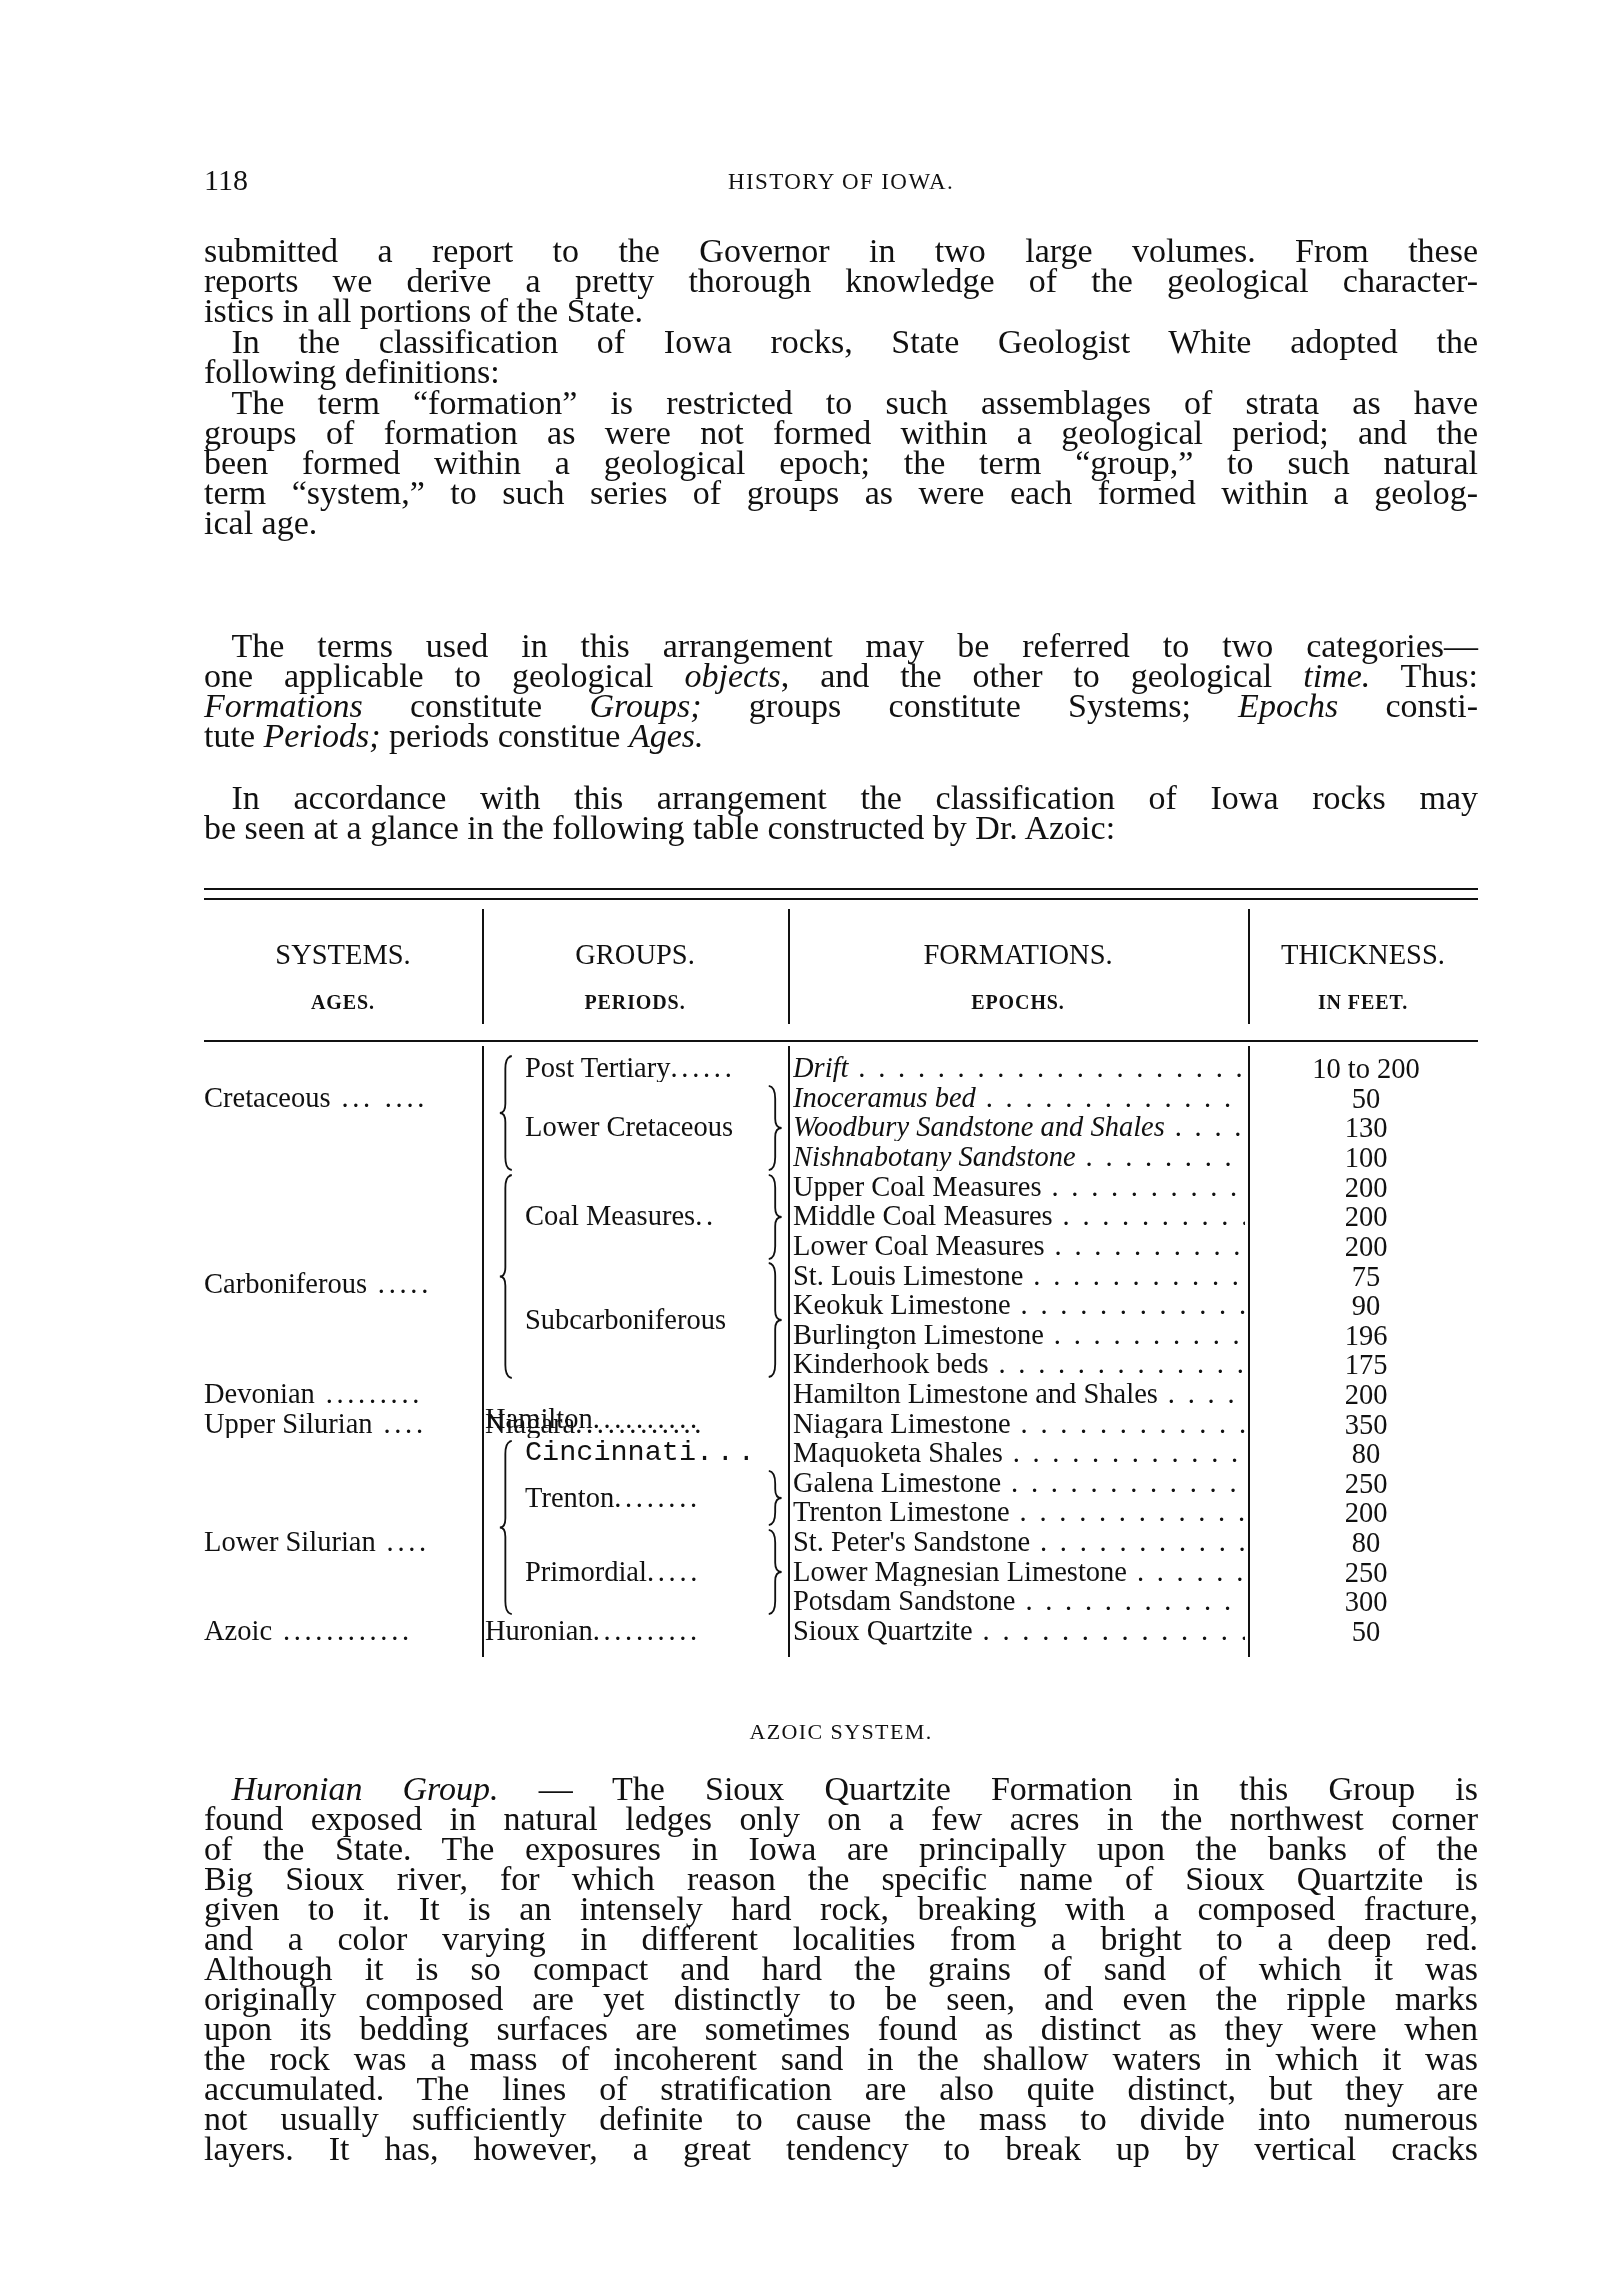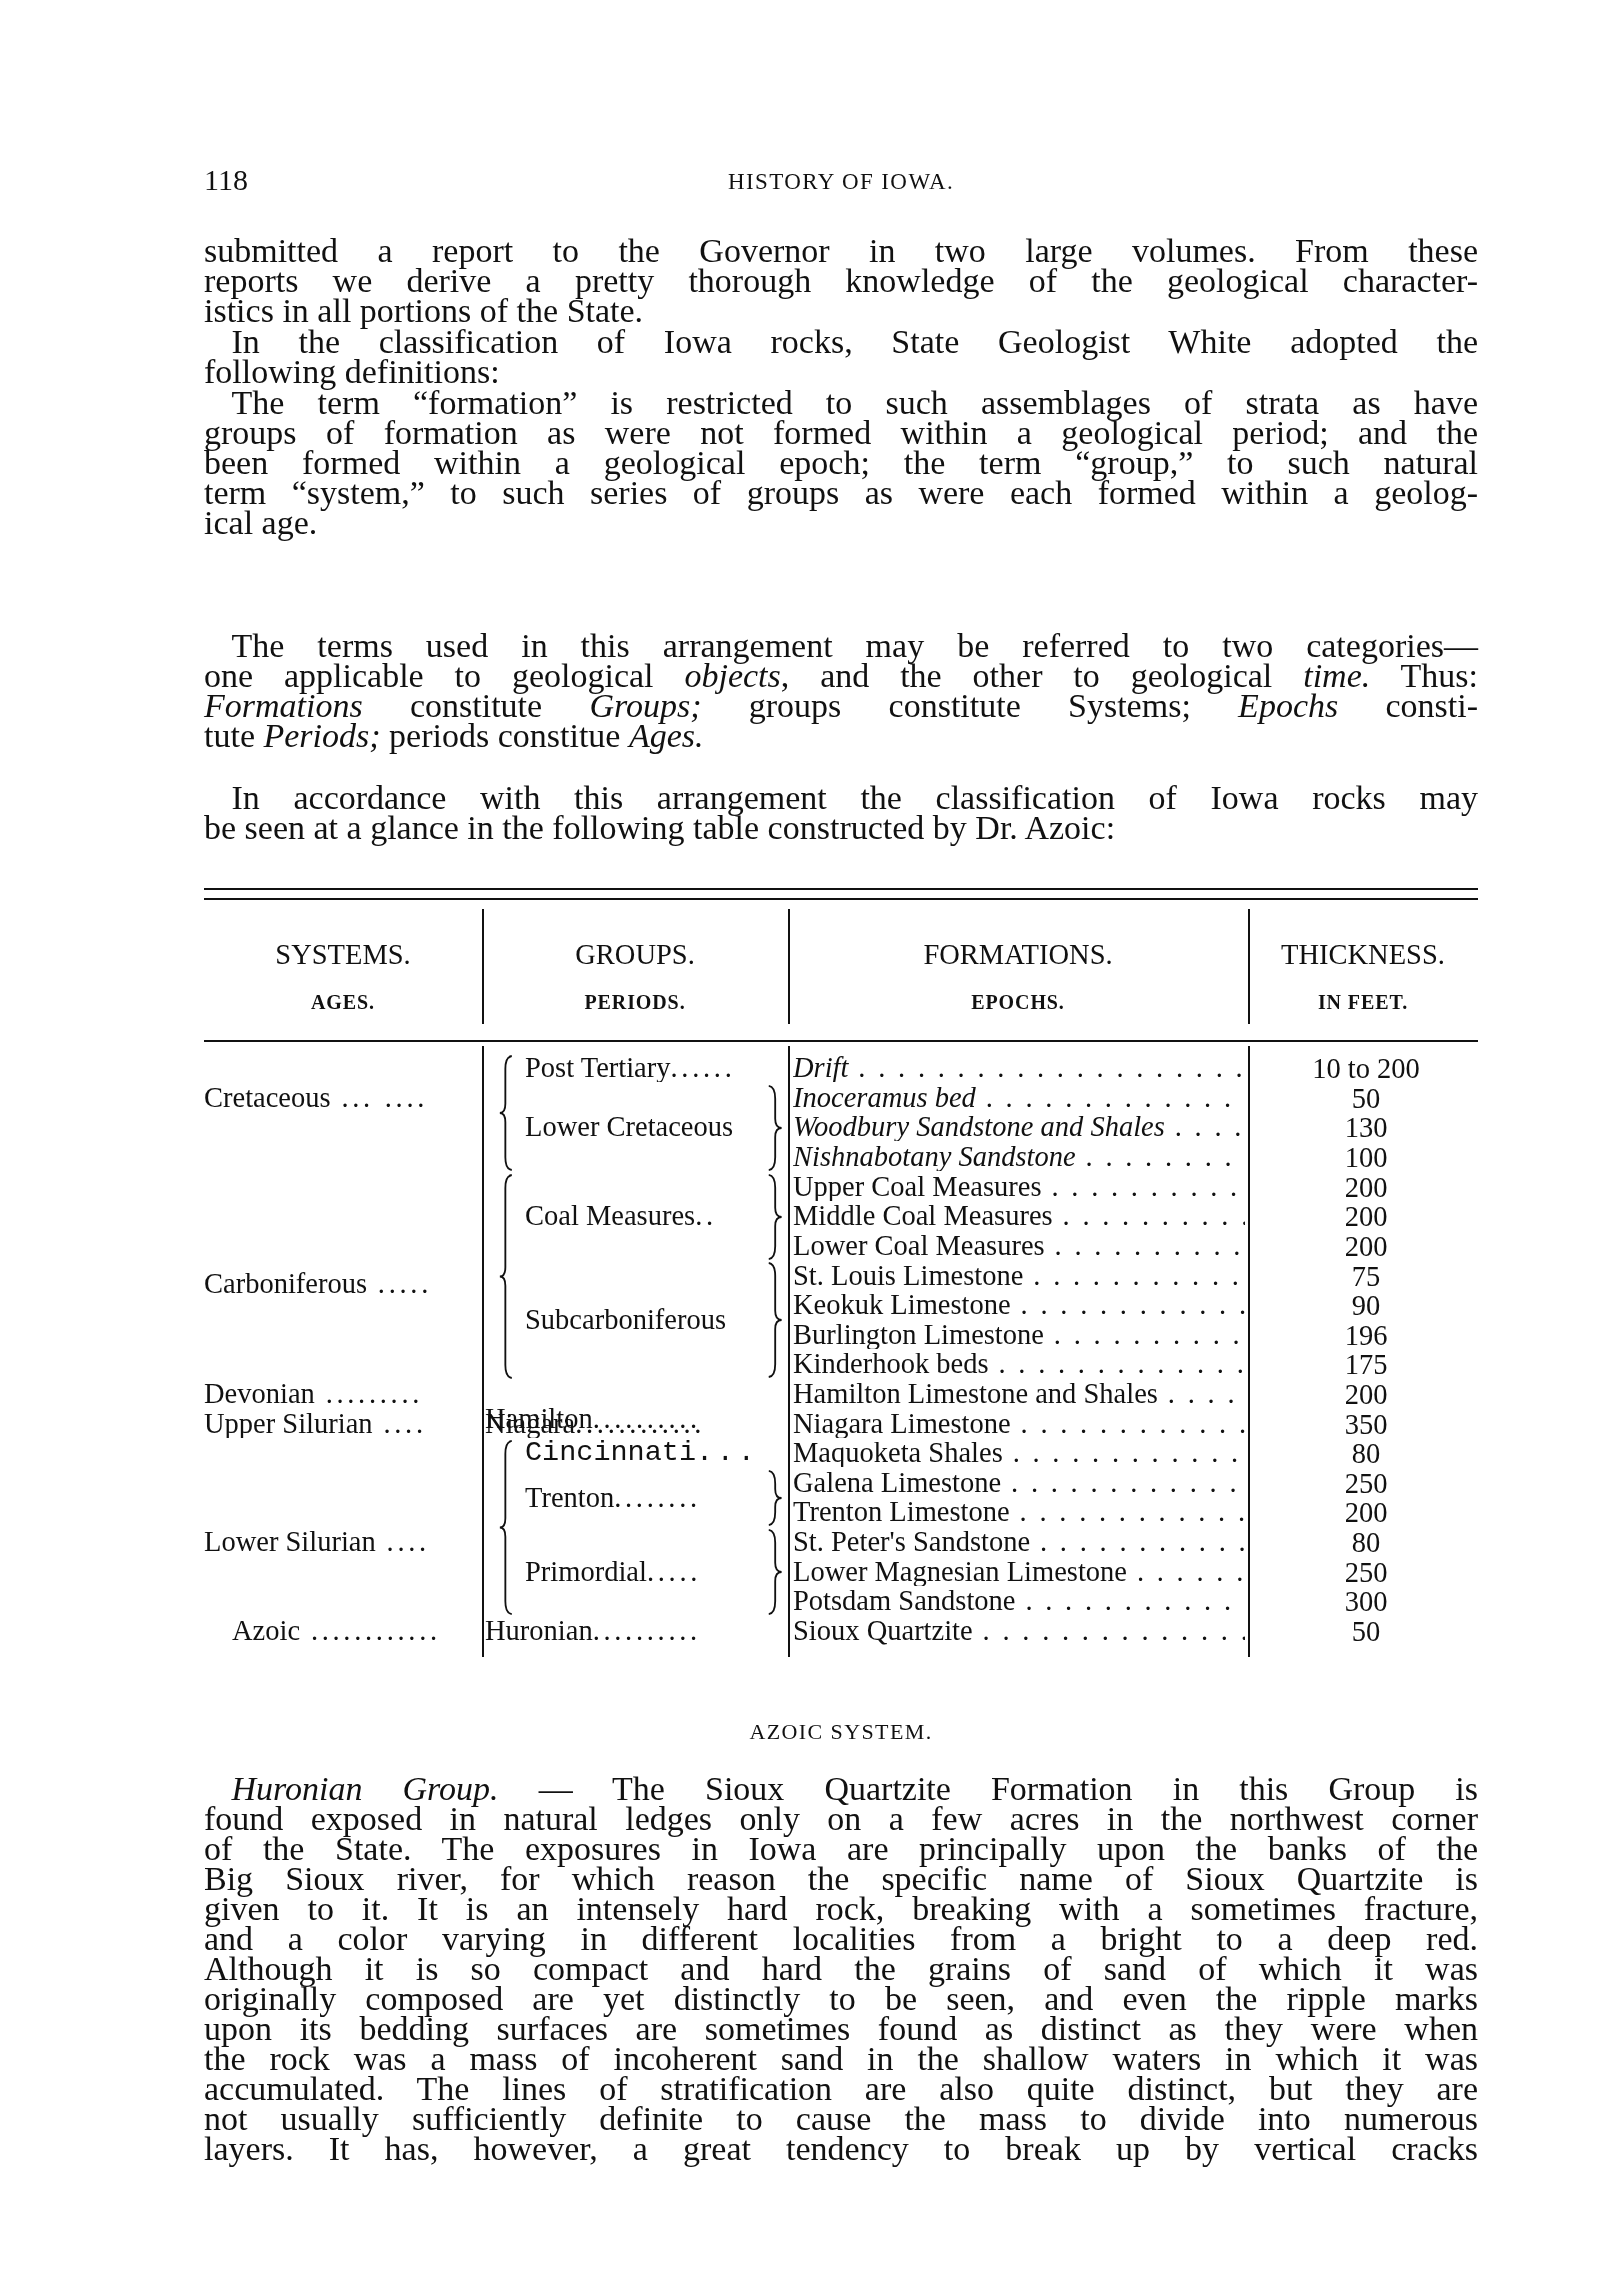--- a/index.html
+++ b/index.html
@@ -135,21 +135,21 @@
         <div class="cell" style="left: 281px; top: 521px; width: 301px; overflow: hidden;"><span>Niagara</span><span style="letter-spacing: 3.7px;">............</span></div>
         <div class="cell" style="left: 321px; top: 550px; width: 239px; overflow: hidden; font-family: Liberation Mono, monospace;"><span>Cincinnati</span><span style="letter-spacing: 3.7px;">........</span></div>
         <div class="cell" style="left: 321px; top: 595px; width: 239px; overflow: hidden;"><span>Trenton</span><span style="letter-spacing: 3.7px;">........</span></div>
         <div class="cell" style="left: 321px; top: 669px; width: 239px; overflow: hidden;"><span>Primordial</span><span style="letter-spacing: 3.7px;">.....</span></div>
         <div class="cell" style="left: 281px; top: 728px; width: 301px; overflow: hidden;"><span>Huronian</span><span style="letter-spacing: 3.7px;">..........</span></div>
         <div class="cell" style="left: 0px; top: 195px; width: 275px; overflow: hidden;"><span>Cretaceous</span><span style="letter-spacing: 3.7px;"> ... ....</span></div>
         <div class="cell" style="left: 0px; top: 381px; width: 275px; overflow: hidden;"><span>Carboniferous</span><span style="letter-spacing: 3.7px;"> .....</span></div>
         <div class="cell" style="left: 0px; top: 491px; width: 275px; overflow: hidden;"><span>Devonian</span><span style="letter-spacing: 3.7px;"> .........</span></div>
         <div class="cell" style="left: 0px; top: 521px; width: 275px; overflow: hidden;"><span>Upper Silurian</span><span style="letter-spacing: 3.7px;"> ....</span></div>
         <div class="cell" style="left: 0px; top: 639px; width: 275px; overflow: hidden;"><span>Lower Silurian</span><span style="letter-spacing: 3.7px;"> ....</span></div>
-        <div class="cell" style="left: 0px; top: 728px; width: 275px; overflow: hidden; margin-left: 28px;"><span>Azoic</span><span style="letter-spacing: 3.7px;"> ............</span></div>
+        <div class="cell" style="left: 0px; top: 728px; width: 275px; overflow: hidden;"><span>Azoic</span><span style="letter-spacing: 3.7px;"> ............</span></div>
         <svg width="18.4" height="116" style="position: absolute; left: 294px; top: 167px;" viewBox="0 0 40 252">
           <path d="M30 2 Q16 4 16 30 L16 106 Q16 126 4 126 Q16 126 16 146 L16 222 Q16 248 30 250" fill="none" stroke="#111" stroke-width="4"></path>
         </svg>
         <svg width="18.4" height="205" style="position: absolute; left: 294px; top: 286px;" viewBox="0 0 40 445.5">
           <path d="M30 2 Q16 4 16 30 L16 202.75 Q16 222.75 4 222.75 Q16 222.75 16 242.75 L16 415.5 Q16 441.5 30 443.5" fill="none" stroke="#111" stroke-width="4"></path>
         </svg>
         <svg width="18.4" height="175" style="position: absolute; left: 294px; top: 552px;" viewBox="0 0 40 381">
           <path d="M30 2 Q16 4 16 30 L16 170.5 Q16 190.5 4 190.5 Q16 190.5 16 210.5 L16 351 Q16 377 30 379" fill="none" stroke="#111" stroke-width="4"></path>
         </svg>
         <svg width="18.4" height="86" style="position: absolute; left: 562px; top: 197px;" viewBox="0 0 40 187.5">
@@ -170,21 +170,21 @@
       </div>
   </div>
 
   <div class="section-head">AZOIC SYSTEM.</div>
 
   <p class="para" style="top:1774px" id="section-para">
     <span class="line indent"><em>Huronian Group.</em><span> — The Sioux Quartzite Formation in this Group is</span></span>
   <span class="line">found exposed in natural ledges only on a few acres in the northwest corner</span>
       <span class="line">of the State. The exposures in Iowa are principally upon the banks of the</span>
       <span class="line">Big Sioux river, for which reason the specific name of Sioux Quartzite is</span>
-      <span class="line">given to it. It is an intensely hard rock, breaking with a sometimes fracture,</span>
+      <span class="line">given to it. It is an intensely hard rock, breaking with a composed fracture,</span>
       <span class="line">and a color varying in different localities from a bright to a deep red.</span>
       <span class="line">Although it is so compact and hard the grains of sand of which it was</span>
       <span class="line">originally composed are yet distinctly to be seen, and even the ripple marks</span>
       <span class="line">upon its bedding surfaces are sometimes found as distinct as they were when</span>
       <span class="line">the rock was a mass of incoherent sand in the shallow waters in which it was</span>
       <span class="line">accumulated. The lines of stratification are also quite distinct, but they are</span>
       <span class="line">not usually sufficiently definite to cause the mass to divide into numerous</span>
       <span class="line">layers. It has, however, a great tendency to break up by vertical cracks</span>
     </p>
 </div>

